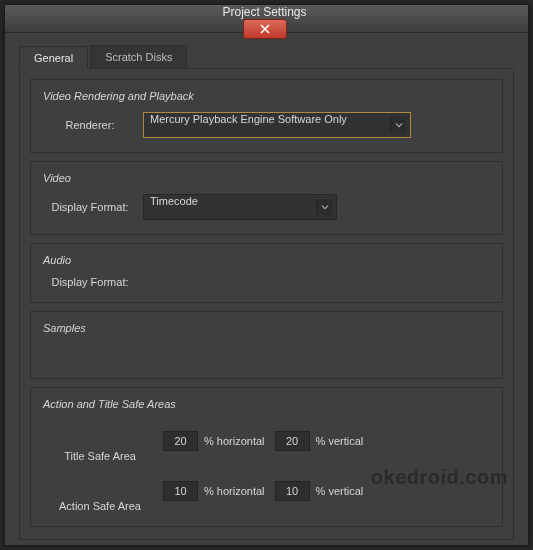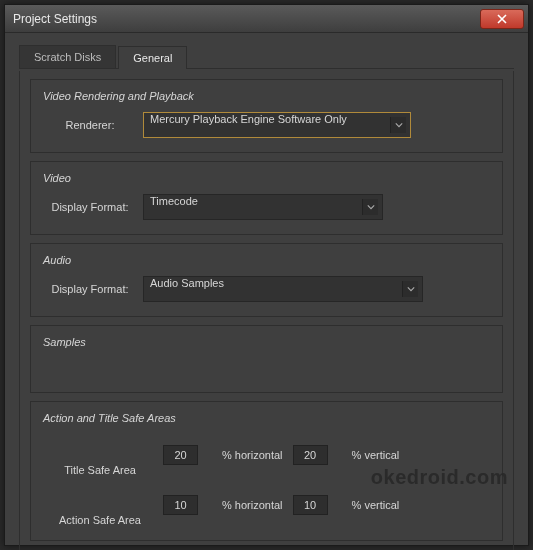--- a/index.html
+++ b/index.html
@@ -1,39 +1,39 @@
 <!DOCTYPE html>
 <html><head>
 <meta charset="utf-8">
 <style>
 * { box-sizing: border-box; margin: 0; padding: 0; font-family: "Segoe UI", Tahoma, sans-serif; }
 body { background: #2a2a2a; width: 533px; height: 550px; overflow: hidden; position: relative; }
 .window { position: absolute; top: 4px; left: 4px; width: 525px; height: 542px; background: #3f3f3f; border: 1px solid #1a1a1a; box-shadow: 0 0 8px rgba(0,0,0,0.5); }
-.titlebar { height: 28px; background: linear-gradient(#5a5a5a,#3e3e3e); display: flex; align-items: center; padding: 0 4px 0 8px; border-bottom: 1px solid #2a2a2a; }
+.titlebar { height: 28px; background: linear-gradient(#5a5a5a,#3e3e3e); display: flex; align-items: center; padding: 0 4px 0 0; border-bottom: 1px solid #2a2a2a; flex-direction: column; }
 .titlebar-title { color: #e8e8e8; font-size: 12px; flex: 1; }
 .close-btn { width: 44px; height: 20px; background: linear-gradient(#d96a5a,#c0392b); border: 1px solid #7a2518; border-radius: 3px; display: flex; align-items: center; justify-content: center; cursor: pointer; }
 .close-btn svg { width: 10px; height: 10px; }
 .body-area { padding: 12px 14px 10px 14px; }
 .tabbar { display: flex; border-bottom: 1px solid #2e2e2e; margin-bottom: 2px; }
 .tab { padding: 5px 14px; font-size: 11px; color: #bdbdbd; background: #353535; border: 1px solid #2e2e2e; border-bottom: none; margin-right: 2px; cursor: pointer; }
 .tab.active { background: #3f3f3f; color: #e8e8e8; position: relative; top: 1px; }
 .panel { border: 1px solid #2e2e2e; border-top: none; padding: 8px 10px 4px 10px; }
 .group { border: 1px solid #2e2e2e; padding: 10px 12px 14px 12px; margin-bottom: 8px; }
 .group-title { color: #d6d6d6; font-size: 11px; margin-bottom: 10px; font-style: italic; }
 .row { display: flex; align-items: center; margin-bottom: 8px; }
 .row:last-child { margin-bottom: 0; }
 .lbl { color: #d6d6d6; font-size: 11px; text-align: center; padding-right: 6px; }
 .lbl.w1 { width: 100px; }
 .lbl.w2 { width: 120px; margin-top: 30px; }
 .select { flex: 0 0 auto; height: 22px; background: #323232; border: 1px solid #262626; color: #d6d6d6; font-size: 11px; display: flex; align-items: flex-end; padding: 12px 6px; position: relative; cursor: pointer; }
 .select.hl { border: 1px solid #b08a3a; }
 .select .arrow { position: absolute; right: 4px; top: 50%; transform: translateY(-50%); width: 16px; height: 16px; display: flex; align-items: center; justify-content: center; background: #2c2c2c; border-left: 1px solid #222; }
 .select .arrow svg { width: 8px; height: 8px; }
 .numbox { width: 35px; height: 20px; background: #2e2e2e; border: 1px solid #222; color: #d6d6d6; font-size: 11px; text-align: center; padding: 2px 0; }
-.unit { color: #d6d6d6; font-size: 11px; padding: 0 10px 0 0; margin-left: 24px; }
+.unit { color: #d6d6d6; font-size: 11px; padding: 0 10px 0 6px; }
 .footer { display: flex; justify-content: flex-end; gap: 12px; padding: 10px 6px 0 0; }
 .btn { width: 100px; height: 24px; background: #3a3a3a; border: 1px solid #262626; color: #e0e0e0; font-size: 11px; display: flex; align-items: center; justify-content: center; cursor: pointer; }
 .watermark { position: absolute; right: 20px; bottom: 56px; color: rgba(40,40,40,0.9); font-size: 20px; font-weight: bold; letter-spacing: 0.5px; pointer-events: none; font-family: Arial, sans-serif; }
 </style>
 </head>
 <body>
 
 <div class="window">
   <div class="titlebar">
     <span class="titlebar-title">Project Settings</span>
@@ -41,22 +41,22 @@
       <span>
         <svg viewBox="0 0 10 10">
             <path d="M1 1 L9 9 M9 1 L1 9" stroke="#fff" stroke-width="1.6"></path>
           </svg>
       </span>
     </div>
   </div>
 
   <div class="body-area">
     <div class="tabbar">
+      <div class="tab active">General</div>
       <div class="tab">Scratch Disks</div>
-      <div class="tab active">General</div>
     </div>
 
     <div class="panel">
 
       <div class="group">
         <div class="group-title">Video Rendering and Playback</div>
         <div class="row">
           <div class="lbl w1">Renderer:</div>
           <div class="select hl" style="width:268px">
             <span>Mercury Playback Engine Software Only</span>
@@ -66,43 +66,35 @@
                 </svg>
               </span>
           </div>
         </div>
       </div>
 
       <div class="group">
         <div class="group-title">Video</div>
         <div class="row">
           <div class="lbl w1">Display Format:</div>
-          <div class="select" style="width:240px">
+          <div class="select" style="width:194px">
             <span>Timecode</span>
             <span class="arrow">
                 <svg viewBox="0 0 10 10">
                   <path d="M1 3 L5 7 L9 3" fill="none" stroke="#aaa" stroke-width="1.4"></path>
                 </svg>
               </span>
           </div>
         </div>
       </div>
 
       <div class="group">
         <div class="group-title">Audio</div>
         <div class="row">
           <div class="lbl w1">Display Format:</div>
-          <div class="select" style="width:280px">
-            <span>Audio Samples</span>
-            <span class="arrow">
-                <svg viewBox="0 0 10 10">
-                  <path d="M1 3 L5 7 L9 3" fill="none" stroke="#aaa" stroke-width="1.4"></path>
-                </svg>
-              </span>
-          </div>
         </div>
       </div>
 
       <div class="group" style="padding-bottom:34px">
         <div class="group-title">Samples</div>
       </div>
 
       <div class="group">
         <div class="group-title">Action and Title Safe Areas</div>
         <div class="row">

